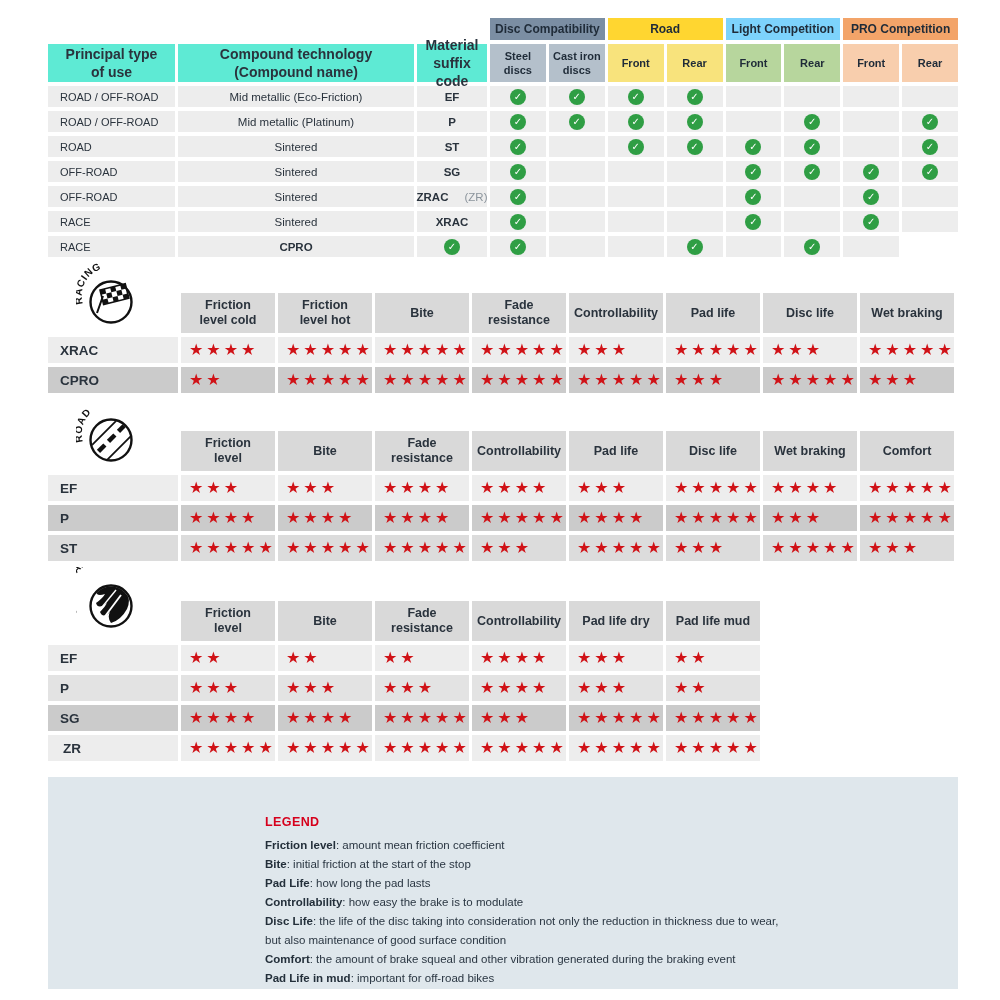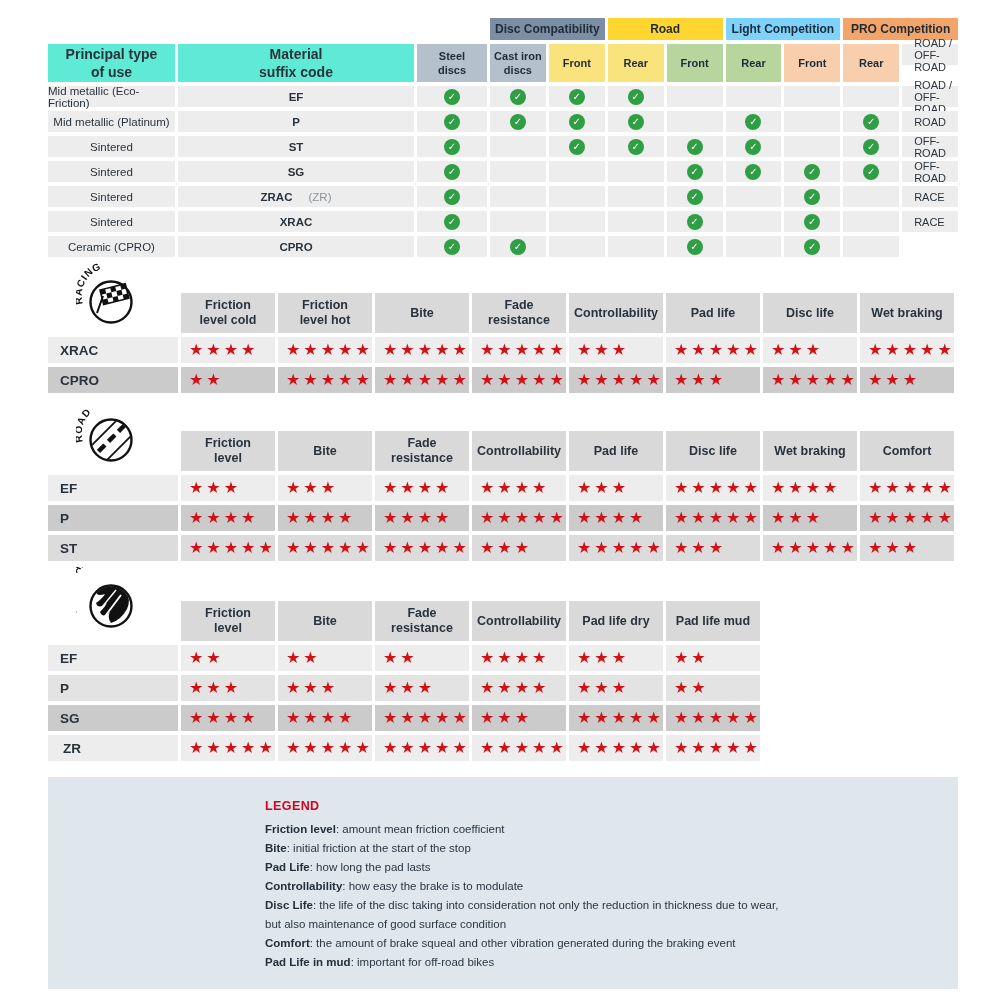--- a/index.html
+++ b/index.html
@@ -35,38 +35,40 @@
   .rhead{height:40px;background:#d9d9d9;display:flex;align-items:center;justify-content:center;
          text-align:center;white-space:pre-line;font-weight:bold;font-size:12.5px;line-height:1.2;}
   .rlabel{height:26px;display:flex;align-items:center;padding-left:12px;font-weight:bold;font-size:13.5px;}
   .rstars{height:26px;display:flex;align-items:center;padding-left:8px;}
   .stars{color:#d01217;font-size:16px;letter-spacing:3px;line-height:1;white-space:nowrap;}
   .sec-icon{position:absolute;left:28px;top:-30px;width:66px;height:66px;}
   .section.s-off .sec-icon{top:-34px;}
 
   
   .legend{margin-top:16px;background:#dfe7ec;height:212px;box-sizing:border-box;
-          padding:22px 40px 0 217px;}
+          padding:38px 40px 0 217px;}
   .legend-title{color:#d6001c;font-weight:bold;font-size:12.5px;letter-spacing:.4px;margin-bottom:7px;}
   .legend-items p{margin:0;font-size:11.5px;line-height:19px;white-space:pre-line;color:#2a3642;}
   .legend-items b{color:#232f3a;}
 </style>
 </head>
 <body>
 
 <div class="content">
 
   <div class="ct">
       <div class="ct-spacer"></div>
       <div class="ct-group" style="background: rgb(123, 142, 163);">Disc Compatibility</div>
       <div class="ct-group" style="background: rgb(255, 214, 48);">Road</div>
       <div class="ct-group" style="background: #7dd3fc;">Light Competition</div>
       <div class="ct-group" style="background: rgb(243, 164, 105);">PRO Competition</div>
       <div class="ct-colhead">Principal type
 of use</div>
+      <div class="ct-colhead">Compound technology
+(Compound name)</div>
       <div class="ct-colhead">Material
 suffix code</div>
       <div class="ct-subhead" style="background: rgb(180, 192, 203);">Steel
 discs</div>
       <div class="ct-subhead" style="background: rgb(180, 192, 203);">Cast iron
 discs</div>
       <div class="ct-subhead" style="background: rgb(248, 227, 124);">Front</div>
       <div class="ct-subhead" style="background: rgb(248, 227, 124);">Rear</div>
       <div class="ct-subhead" style="background: rgb(183, 214, 157);">Front</div>
       <div class="ct-subhead" style="background: rgb(183, 214, 157);">Rear</div>
@@ -186,21 +188,20 @@
       <div class="ct-check"></div>
       <div class="ct-check">
         <div class="check">✓</div>
       </div>
       <div class="ct-check"></div>
       <div class="ct-check">
         <div class="check">✓</div>
       </div>
       <div class="ct-check"></div>
       <div class="ct-use">RACE</div>
-      <div class="ct-tech">Ceramic (CPRO)</div>
       <div class="ct-code">CPRO</div>
       <div class="ct-check">
         <div class="check">✓</div>
       </div>
       <div class="ct-check">
         <div class="check">✓</div>
       </div>
       <div class="ct-check"></div>
       <div class="ct-check"></div>
       <div class="ct-check">

